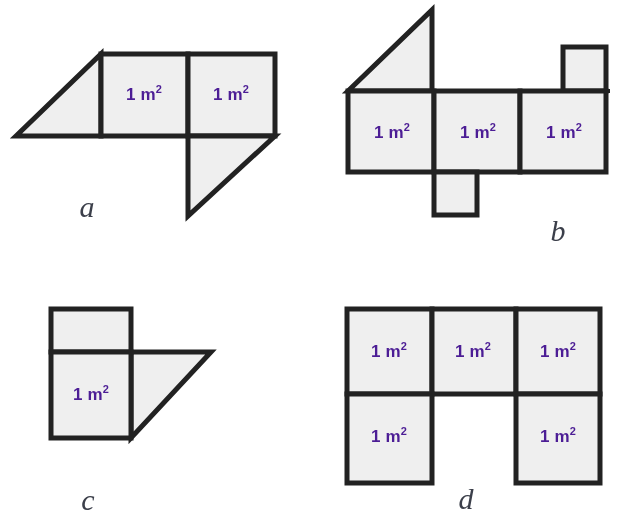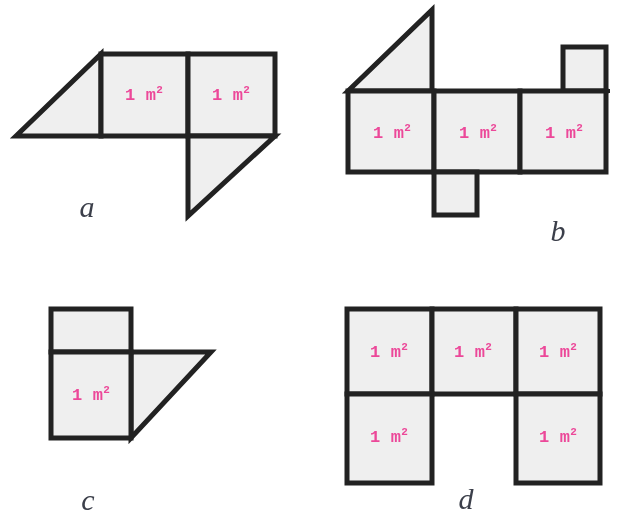--- a/index.html
+++ b/index.html
@@ -34,24 +34,24 @@
     stroke-linejoin: miter;
     stroke-linecap: square;
   }
   .inner-line {
     stroke: #222222;
     stroke-width: 4;
     stroke-linecap: square;
   }
   .area-label {
     position: absolute;
-    font-family: Liberation Mono, monospace;
+    font-family: Liberation Sans, sans-serif;
     font-size: 17px;
     font-weight: bold;
-    color: #ec4899;
+    color: #4c1d95;
     white-space: nowrap;
     transform: translate(-50%, -50%);
     letter-spacing: 0.2px;
     pointer-events: none;
   }
   .area-label sup {
     font-size: 11px;
     font-weight: bold;
     vertical-align: super;
     line-height: 0;

